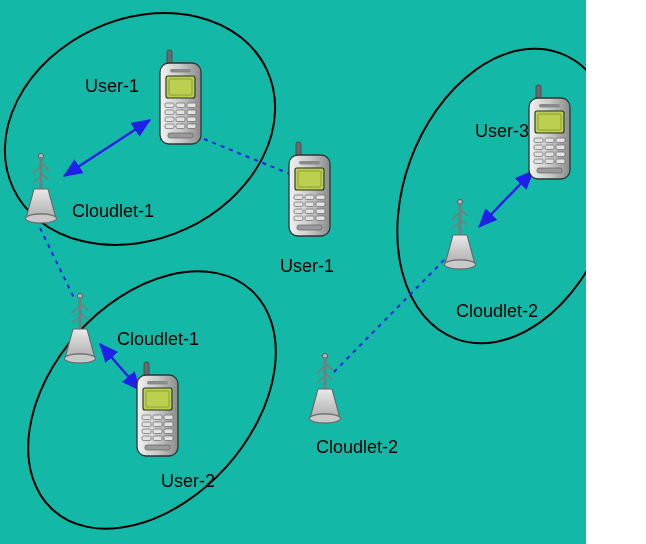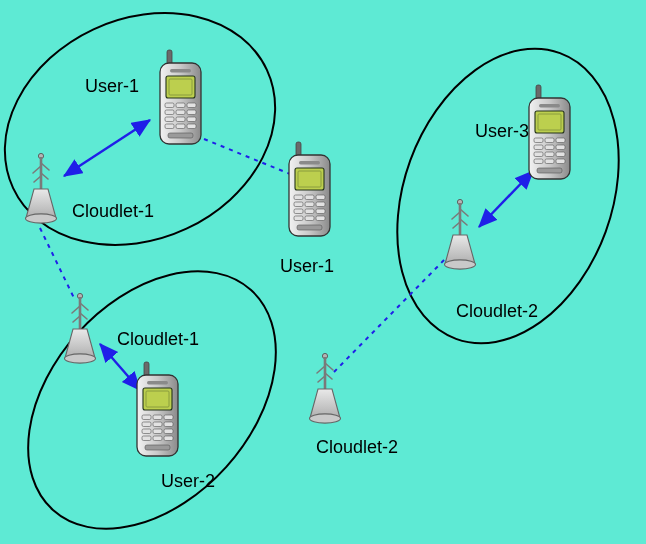--- a/index.html
+++ b/index.html
@@ -3,23 +3,23 @@
 <meta charset="utf-8">
 <style>
   html, body {
     margin: 0;
     padding: 0;
     background: #ffffff;
     font-family: "Liberation Sans", sans-serif;
   }
   .stage {
     position: relative;
-    width: 646px;
+    width: 586px;
     height: 544px;
-    background: #5eead4;
+    background: #14b8a6;
     overflow: hidden;
   }
   svg { display: block; }
   text.diagram-label {
     font-family: "Liberation Sans", sans-serif;
     font-size: 18px;
     fill: #000000;
   }
 </style>
 </head>

